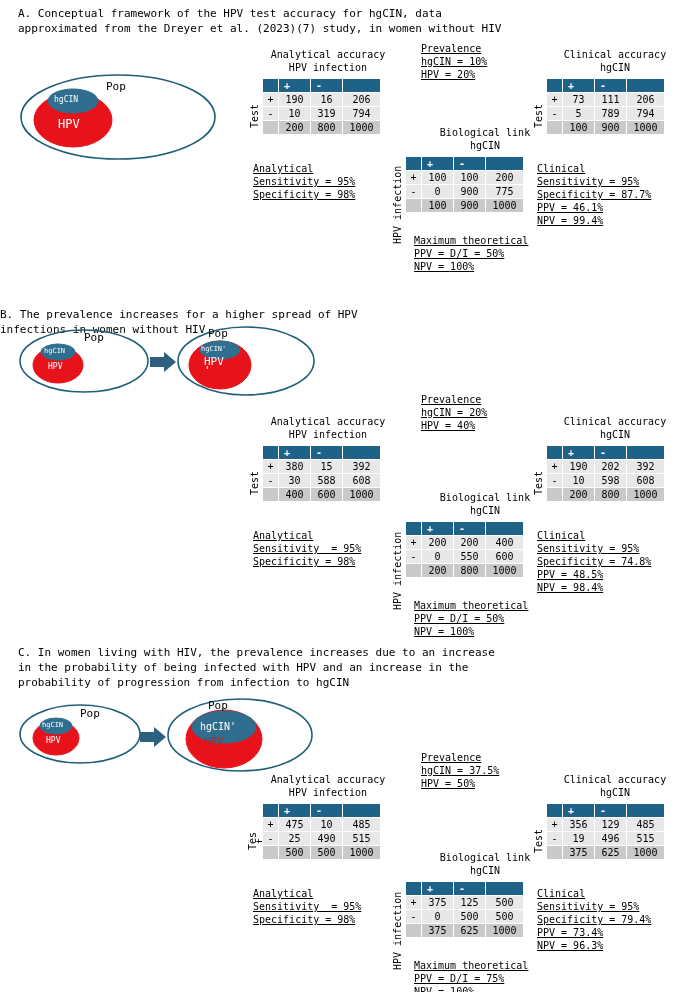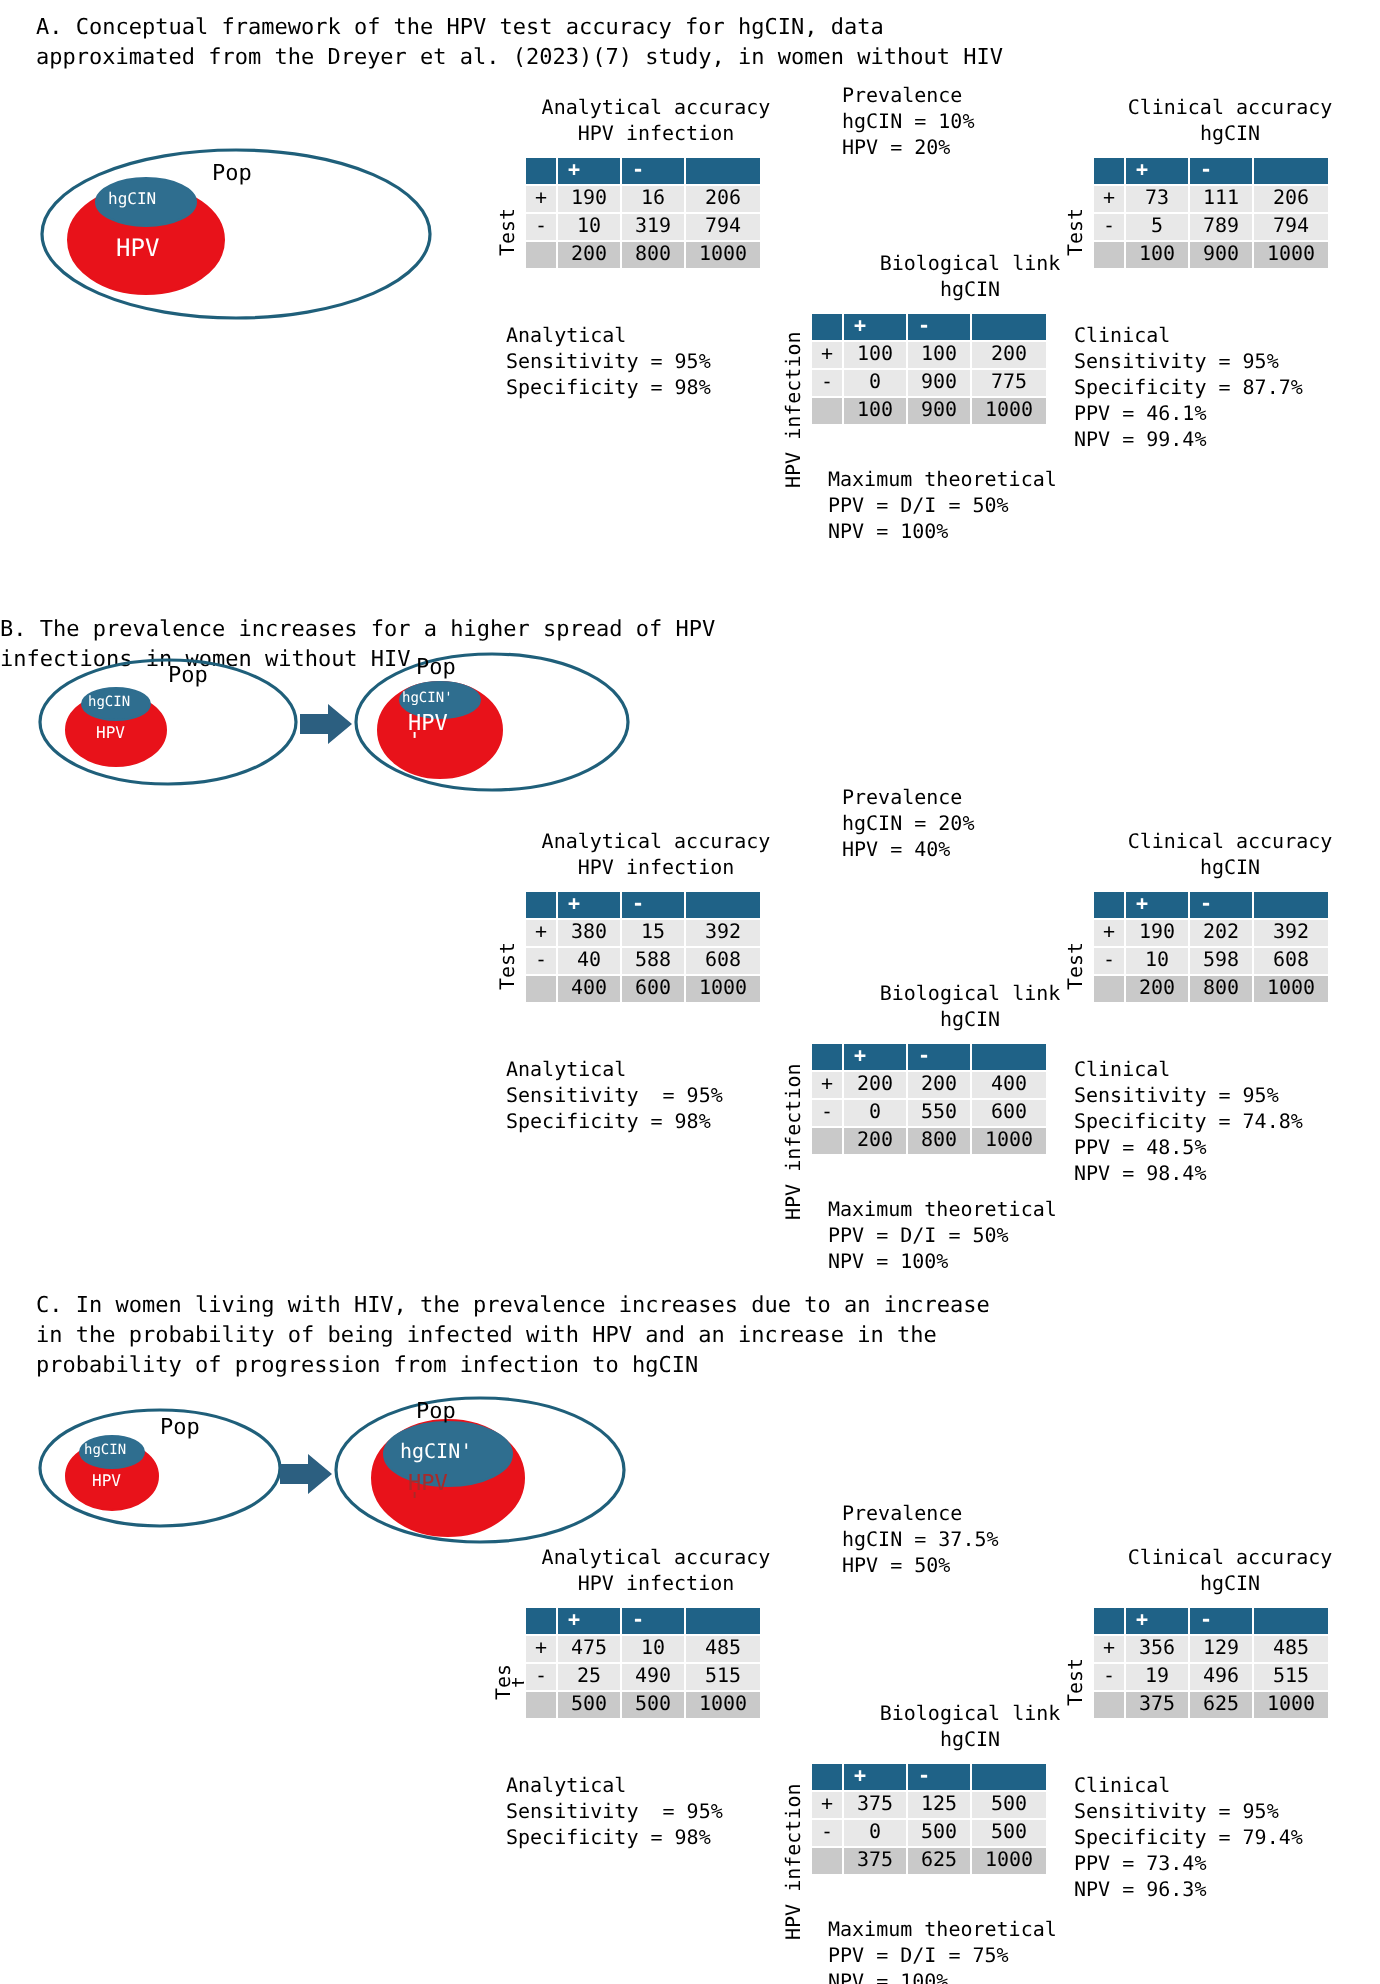--- a/index.html
+++ b/index.html
@@ -90,20 +90,21 @@
     transform: rotate(180deg);
     white-space: pre;
     text-align: center;
   }
   .stats {
     position: absolute;
     font-family: "DejaVu Sans Mono", monospace;
     font-size: 10px;
     line-height: 13px;
     white-space: pre;
+    text-decoration: underline;
   }
   .arrow {
     position: absolute;
   }
 </style>
 </head>
 <body>
 
 <div class="panel" style="top:0;height:270px;">
   <div class="caption" style="left:18px;top:6px;width:660px;">A. Conceptual framework of the HPV test accuracy for hgCIN, data
@@ -277,21 +278,21 @@
       <th style="width:38px;"></th>
     </tr>
     <tr>
       <td class="rowlab">+</td>
       <td class="cell">380</td>
       <td class="cell">15</td>
       <td class="cell">392</td>
     </tr>
     <tr>
       <td class="rowlab">-</td>
-      <td class="cell">40</td>
+      <td class="cell">30</td>
       <td class="cell">588</td>
       <td class="cell">608</td>
     </tr>
     <tr>
       <td class="rowlab t"></td>
       <td class="tot">400</td>
       <td class="tot">600</td>
       <td class="tot">1000</td>
     </tr>
   </tbody>

